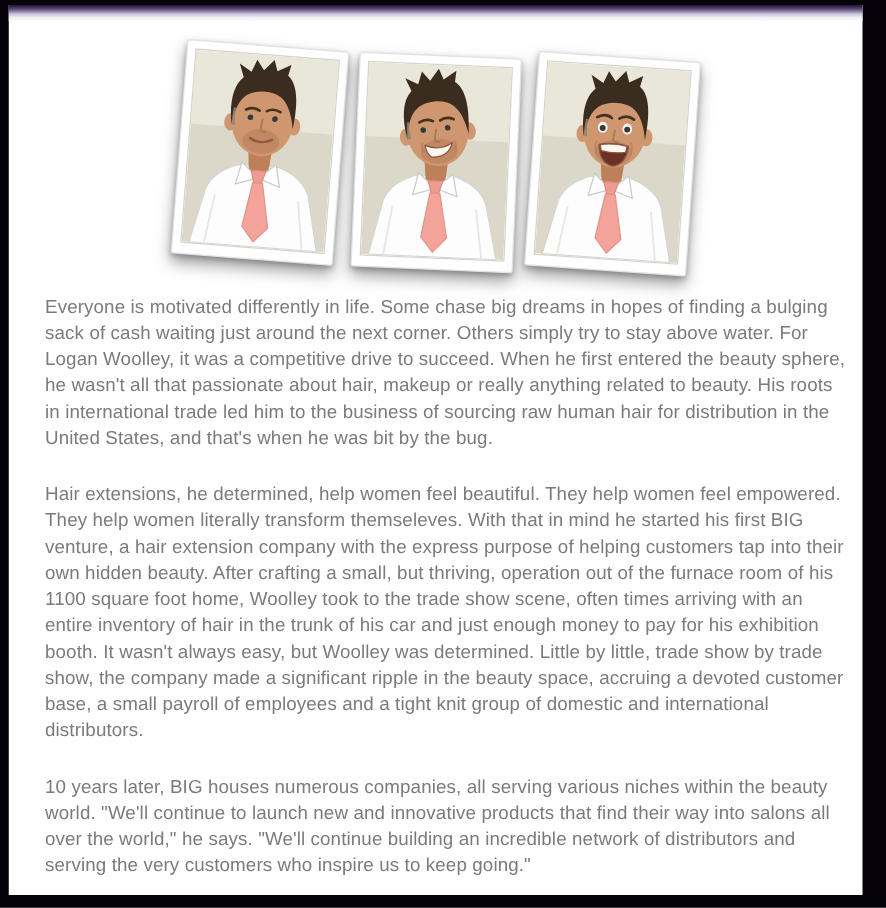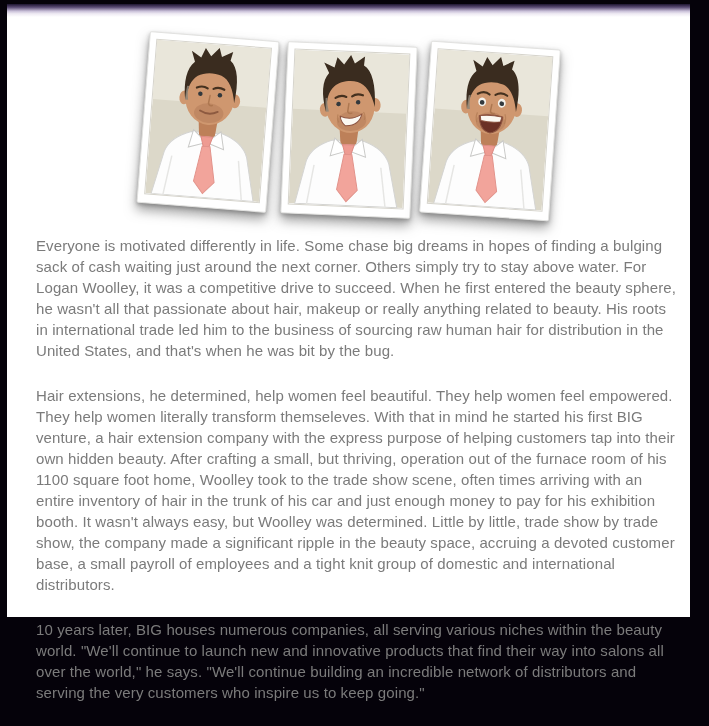--- a/index.html
+++ b/index.html
@@ -6,21 +6,21 @@
   html, body {
     width: 709px; height: 726px;
     background: var(--page-bg, #05020a);
     font-family: "Liberation Sans", "DejaVu Sans", sans-serif;
     overflow: hidden;
     position: relative;
   }
   .content-card {
     position: absolute;
     left: 7px; top: 4px;
-    width: 683px; height: 613px;
+    width: 683px; height: 712px;
     background: var(--card-bg, #ffffff);
   }
   .top-accent {
     position: absolute;
     left: 0; top: 0;
     width: 100%; height: 13px;
     background: linear-gradient(180deg,
       var(--accent-dark-purple, #1d1430) 0%,
       #5a4b74 25%,
       var(--accent-light-purple, #c9c0d8) 55%,

